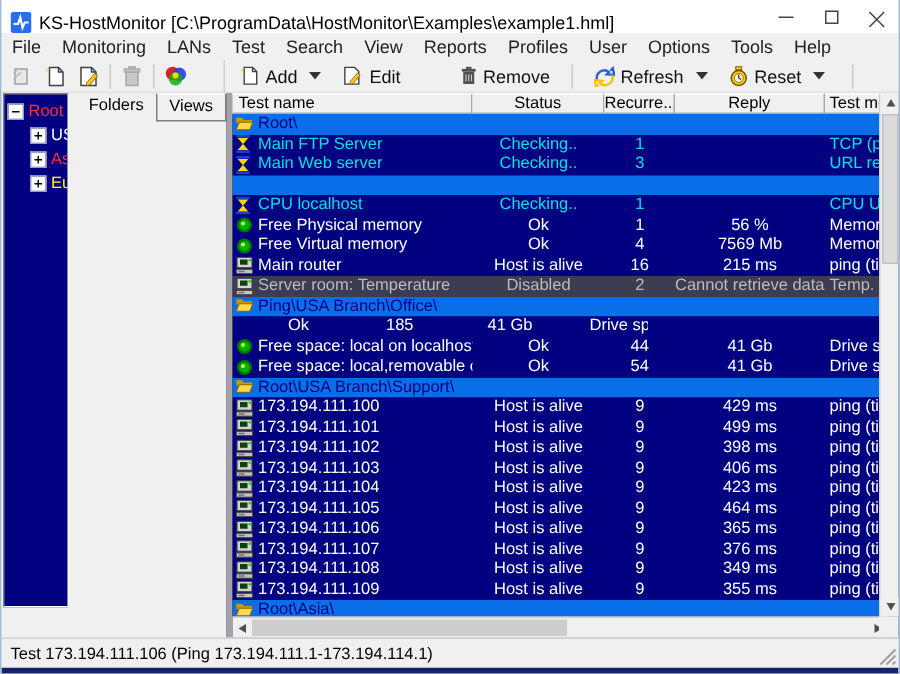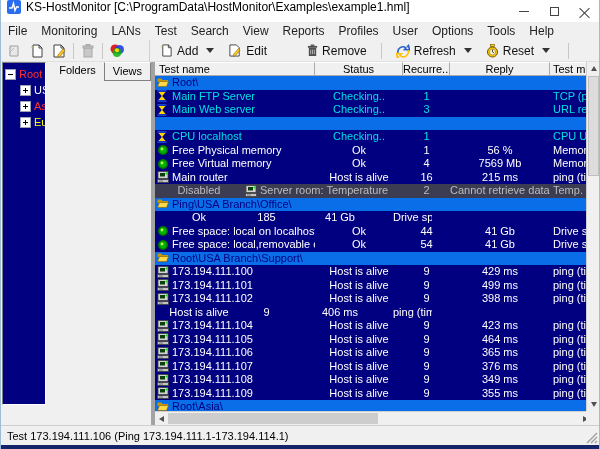--- a/index.html
+++ b/index.html
@@ -1,21 +1,21 @@
 <!DOCTYPE html>
 <html><head>
 <meta charset="utf-8">
 <style>
   * { margin:0; padding:0; box-sizing:border-box; }
   body { background:#d8d8d8; font-family:"Liberation Sans", sans-serif; }
   .window { position:relative; width:600px; height:449px; background:#f0f0f0; overflow:hidden;
             border-left:1px solid #9bbcd9; border-right:1px solid #9bbcd9; }
 
   
-  .titlebar { height:22px; background:#ffffff; display:flex; align-items:flex-start; }
+  .titlebar { height:22px; background:#ffffff; display:flex; align-items:flex-end; }
   .app-icon { width:14px; height:14px; margin:0 5px 0 6px; flex:0 0 auto; }
   .title-text { font-size:12px; color:#000; white-space:nowrap; overflow:hidden; flex:1; }
   .win-btns { display:flex; height:22px; }
   .win-btn { width:30px; height:22px; display:flex; align-items:center; justify-content:center; color:#444; }
   .glyph-min { width:10px; height:0; border-top:1px solid #444; }
   .glyph-max { width:9px; height:9px; border:1px solid #444; }
   .glyph-close { position:relative; width:11px; height:11px; }
   .glyph-close::before,.glyph-close::after { content:""; position:absolute; left:5px; top:0; width:1px; height:14px; background:#444; }
   .glyph-close::before { transform:rotate(45deg); }
   .glyph-close::after { transform:rotate(-45deg); }
@@ -388,33 +388,33 @@
                 </svg>
               </span>
               <span>Main router</span>
             </span>
             <span class="cell c-status">Host is alive</span>
             <span class="cell c-rec">16</span>
             <span class="cell c-reply">215 ms</span>
             <span class="cell c-method">ping (tim</span>
           </div>
           <div class="trow row-disabled">
+            <span class="cell c-name">
+              <span class="row-icon">
+                <svg width="12" height="12" viewBox="0 0 12 12">
+                  <rect x="1" y="0.5" width="10" height="7" fill="#d4d4d4" stroke="#404040" stroke-width="0.8"></rect>
+                  <rect x="3" y="2" width="5" height="3.5" fill="#0c400c"></rect>
+                  <circle cx="9.5" cy="2.5" r="0.9" fill="#00e000"></circle>
+                  <rect x="0.5" y="8.5" width="11" height="3" fill="#c4c4c4" stroke="#404040" stroke-width="0.8"></rect>
+                  <rect x="2" y="9.5" width="4" height="1" fill="#707070"></rect>
+                </svg>
+              </span>
+              <span>Server room: Temperature</span>
+            </span>
             <span class="cell c-status">Disabled</span>
-            <span class="cell c-name">
-              <span class="row-icon">
-                <svg width="12" height="12" viewBox="0 0 12 12">
-                  <rect x="1" y="0.5" width="10" height="7" fill="#d4d4d4" stroke="#404040" stroke-width="0.8"></rect>
-                  <rect x="3" y="2" width="5" height="3.5" fill="#0c400c"></rect>
-                  <circle cx="9.5" cy="2.5" r="0.9" fill="#00e000"></circle>
-                  <rect x="0.5" y="8.5" width="11" height="3" fill="#c4c4c4" stroke="#404040" stroke-width="0.8"></rect>
-                  <rect x="2" y="9.5" width="4" height="1" fill="#707070"></rect>
-                </svg>
-              </span>
-              <span>Server room: Temperature</span>
-            </span>
             <span class="cell c-rec">2</span>
             <span class="cell c-reply">Cannot retrieve data f...</span>
             <span class="cell c-method">Temp. m</span>
           </div>
           <div class="trow row-folder">
             <span class="cell c-name">
               <span class="row-icon">
                 <svg width="12" height="11" viewBox="0 0 12 11">
                   <path d="M0.5 1.5 h4 l1 1.5 h5.5 v2 h-10.5 z" fill="#c89600"></path>
                   <path d="M0.5 9.5 L2.5 4.5 h9 L9.5 9.5 z" fill="#ffd84a" stroke="#806000" stroke-width="0.6"></path>
@@ -528,20 +528,32 @@
                 </svg>
               </span>
               <span>173.194.111.102</span>
             </span>
             <span class="cell c-status">Host is alive</span>
             <span class="cell c-rec">9</span>
             <span class="cell c-reply">398 ms</span>
             <span class="cell c-method">ping (tim</span>
           </div>
           <div class="trow row-alive">
+            <span class="cell c-name">
+              <span class="row-icon">
+                <svg width="12" height="12" viewBox="0 0 12 12">
+                  <rect x="1" y="0.5" width="10" height="7" fill="#d4d4d4" stroke="#404040" stroke-width="0.8"></rect>
+                  <rect x="3" y="2" width="5" height="3.5" fill="#0c400c"></rect>
+                  <circle cx="9.5" cy="2.5" r="0.9" fill="#00e000"></circle>
+                  <rect x="0.5" y="8.5" width="11" height="3" fill="#c4c4c4" stroke="#404040" stroke-width="0.8"></rect>
+                  <rect x="2" y="9.5" width="4" height="1" fill="#707070"></rect>
+                </svg>
+              </span>
+              <span>173.194.111.103</span>
+            </span>
             <span class="cell c-status">Host is alive</span>
             <span class="cell c-rec">9</span>
             <span class="cell c-reply">406 ms</span>
             <span class="cell c-method">ping (tim</span>
           </div>
           <div class="trow row-alive">
             <span class="cell c-name">
               <span class="row-icon">
                 <svg width="12" height="12" viewBox="0 0 12 12">
                   <rect x="1" y="0.5" width="10" height="7" fill="#d4d4d4" stroke="#404040" stroke-width="0.8"></rect>

